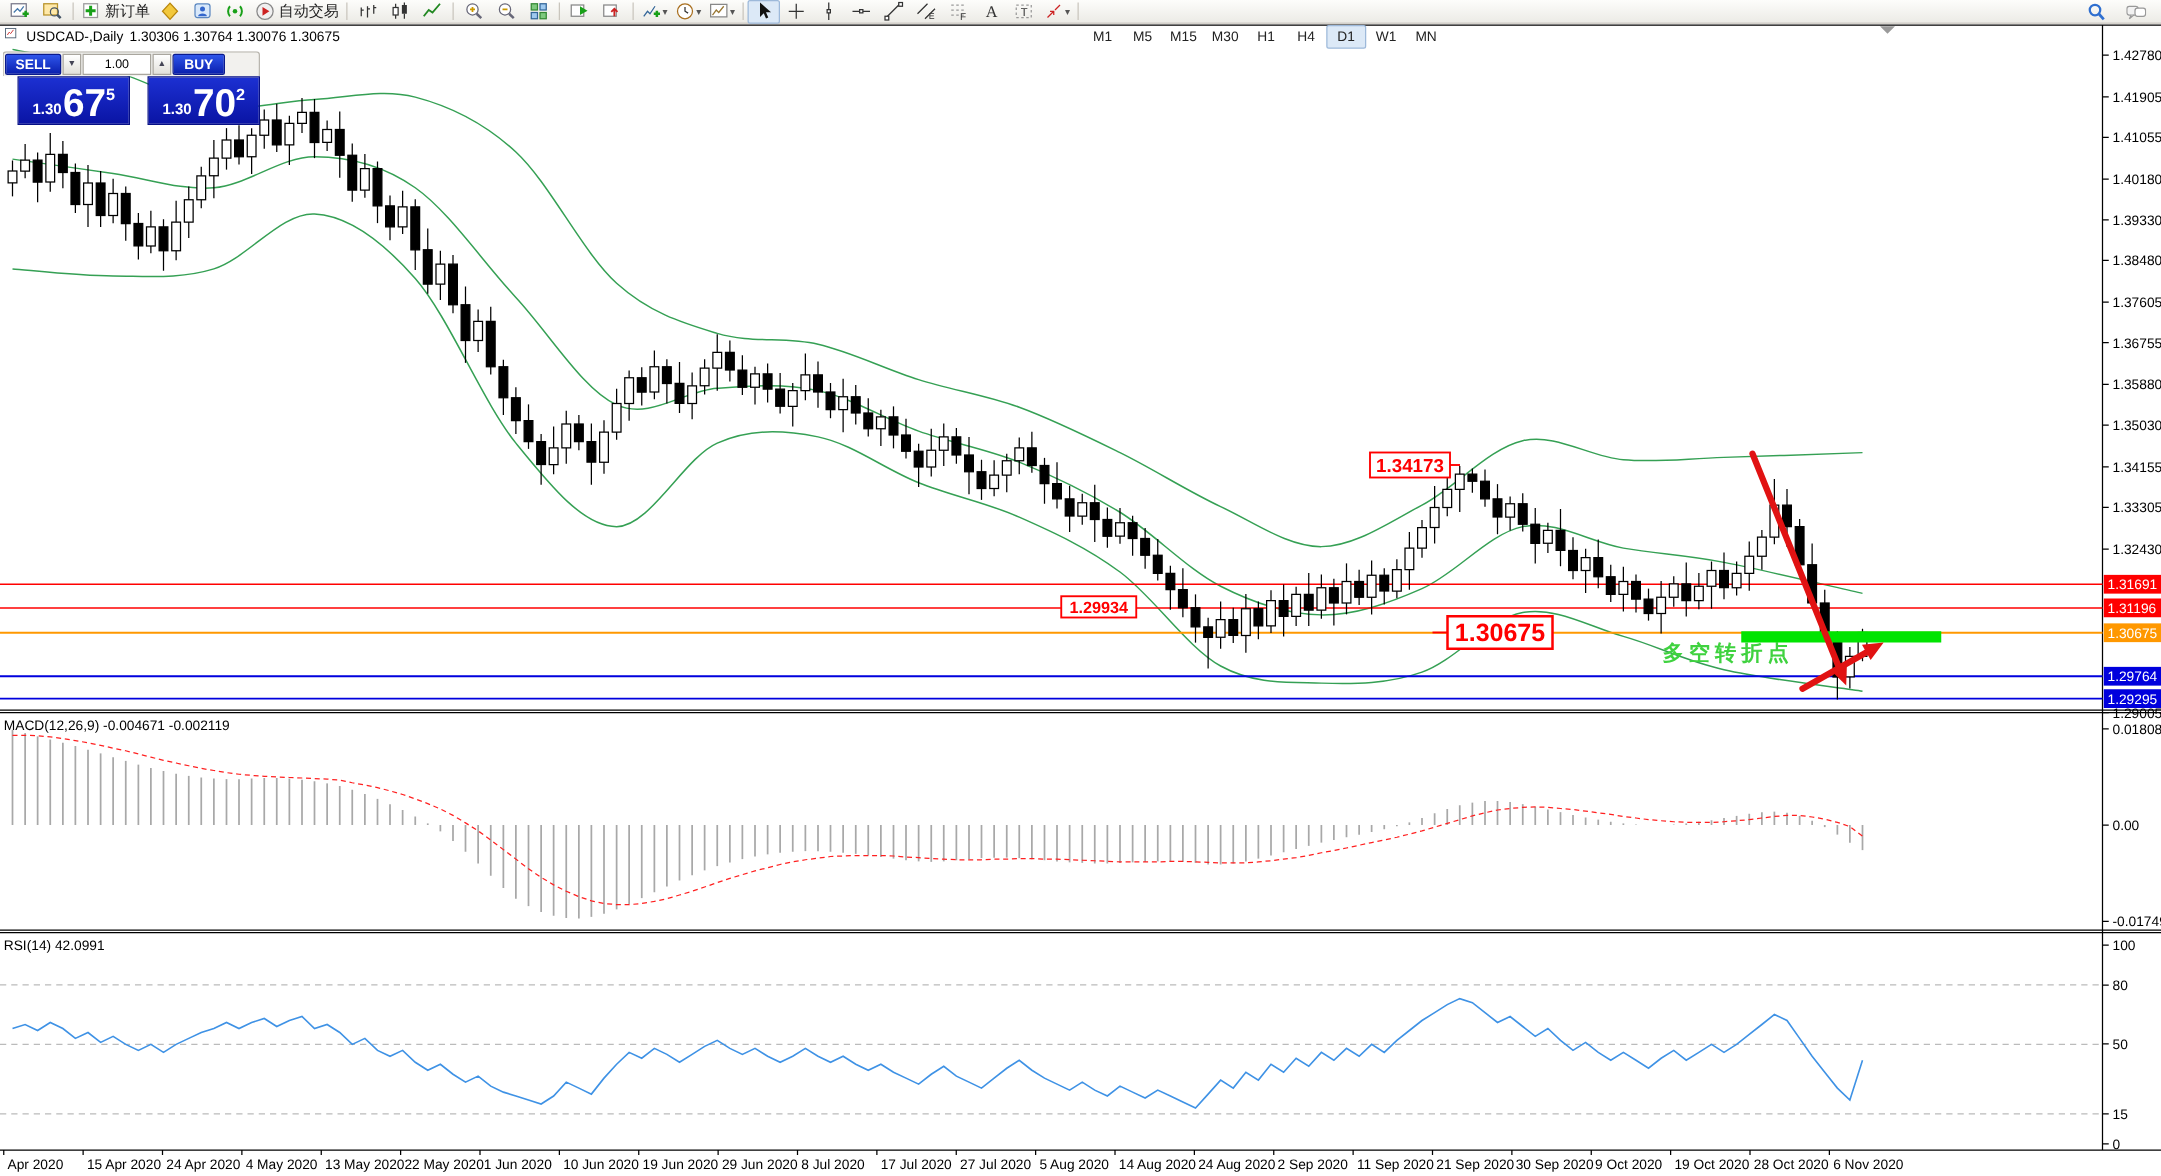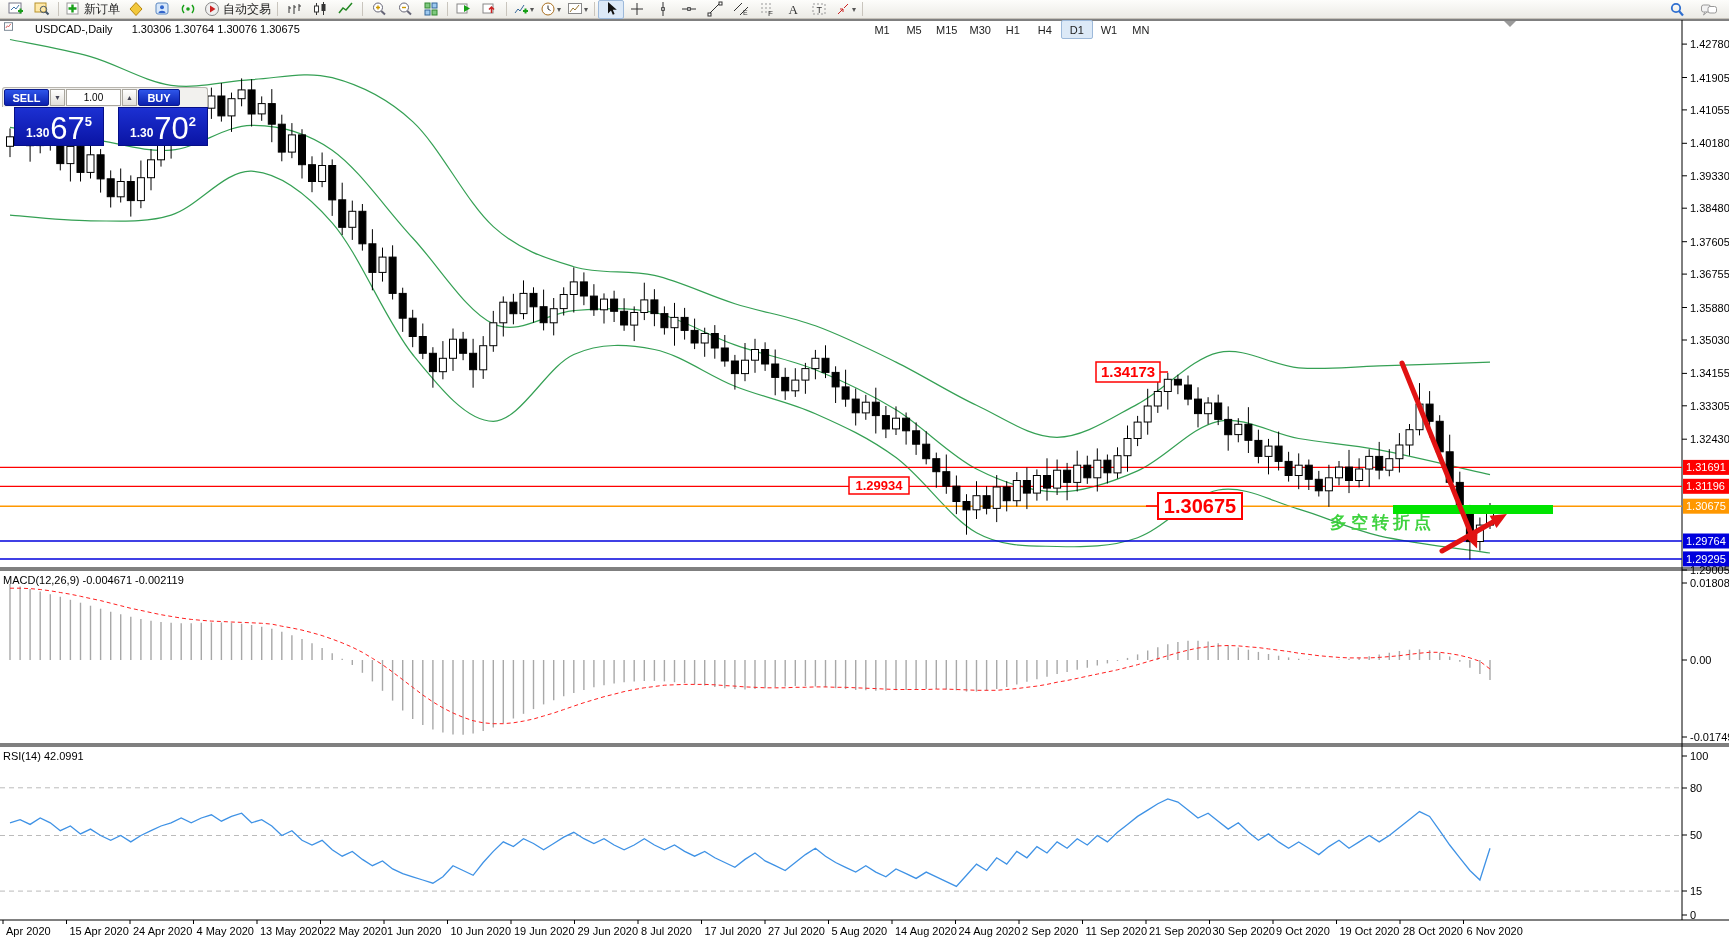--- a/index.html
+++ b/index.html
@@ -6,32 +6,32 @@
   .app{position:relative;width:1729px;height:941px;background:#fff;overflow:hidden;}
   #cv{position:absolute;left:0;top:0;}
   .toolbar{position:absolute;left:0;top:0;width:1729px;height:19px;background:linear-gradient(#fdfdfb,#ecebe6);border-bottom:1px solid #c6c2ba;display:flex;align-items:center;padding-left:3px;box-sizing:border-box;z-index:6;}
   .tb{height:17px;min-width:20px;display:flex;align-items:center;justify-content:center;border:1px solid transparent;border-radius:2px;font-size:11px;color:#222;padding:0 2px;cursor:default;white-space:nowrap;}
   .tb.active{background:#dce9f7;border-color:#9db9da;}
   .tb .lbl{margin-left:3px;font-size:12px;}
   .dd{font-size:8px;color:#555;margin-left:1px;}
   .sep{width:1px;height:14px;background:#c9c5bd;margin:0 3px;flex:0 0 1px;}
   .tf{font-size:11px;padding:0 5px;color:#222;margin-top:41px;}
   .tbright{position:absolute;top:1px;height:17px;display:flex;align-items:center;z-index:7;}
-  .quote{position:absolute;left:4px;top:22px;font-size:11px;color:#000;z-index:5;display:flex;align-items:center;gap:19px;white-space:nowrap;}
+  .quote{position:absolute;left:4px;top:22px;font-size:11px;color:#000;z-index:5;display:flex;align-items:center;gap:5px;white-space:nowrap;}
   .oneclick{position:absolute;left:2px;top:41px;z-index:5;width:206px;}
-  .oc-row{display:flex;height:20px;gap:1px;align-items:stretch;background:#f2f1ee;border:1px solid #b9b6af;border-bottom:none;padding:1px;box-sizing:border-box;border-radius:3px 3px 0 0;margin-top:46px;}
+  .oc-row{display:flex;height:20px;gap:1px;align-items:stretch;background:#f2f1ee;border:1px solid #b9b6af;border-bottom:none;padding:1px;box-sizing:border-box;border-radius:3px 3px 0 0;}
   .oc-btn{background:linear-gradient(#2e55ea,#0a1fae);color:#fff;font-size:11px;font-weight:bold;display:flex;align-items:center;justify-content:center;border-radius:2px;border:1px solid #0a1a8e;box-sizing:border-box;}
   .oc-btn.sell{width:45px;}
   .oc-btn.buy{width:42px;}
   .oc-spin{width:15px;background:linear-gradient(#fff,#e2e0da);border:1px solid #a9a69e;box-sizing:border-box;display:flex;align-items:center;justify-content:center;font-size:7px;color:#445;}
   .oc-vol{width:55px;border:1px solid #a9a69e;font-size:10px;text-align:center;font-family:"Liberation Sans",sans-serif;padding:0;box-sizing:border-box;}
   .oc-prices{display:flex;gap:2px;}
   .price-box{background:linear-gradient(#1c30d2,#0a14a4);color:#fff;height:39px;width:100px;display:flex;align-items:flex-end;justify-content:center;box-sizing:border-box;border:1px solid #060f86;margin-left:12px;}
   .pb-small{font-size:12px;font-weight:bold;margin:0 1px 5px 0;}
-  .pb-big{font-size:31px;font-weight:normal;line-height:33px;}
+  .pb-big{font-size:31px;font-weight:bold;line-height:33px;}
   .pb-sup{font-size:13px;font-weight:bold;margin-bottom:16px;}
 </style>
 </head>
 <body>
 
 <div class="app">
   <svg id="cv" width="1729" height="941">
       <defs>
         <marker id="ah" markerUnits="userSpaceOnUse" markerWidth="18" markerHeight="18" refX="9" refY="9" orient="auto">
           <path d="M1 2L17 9L1 16z" fill="#e11212"></path>

